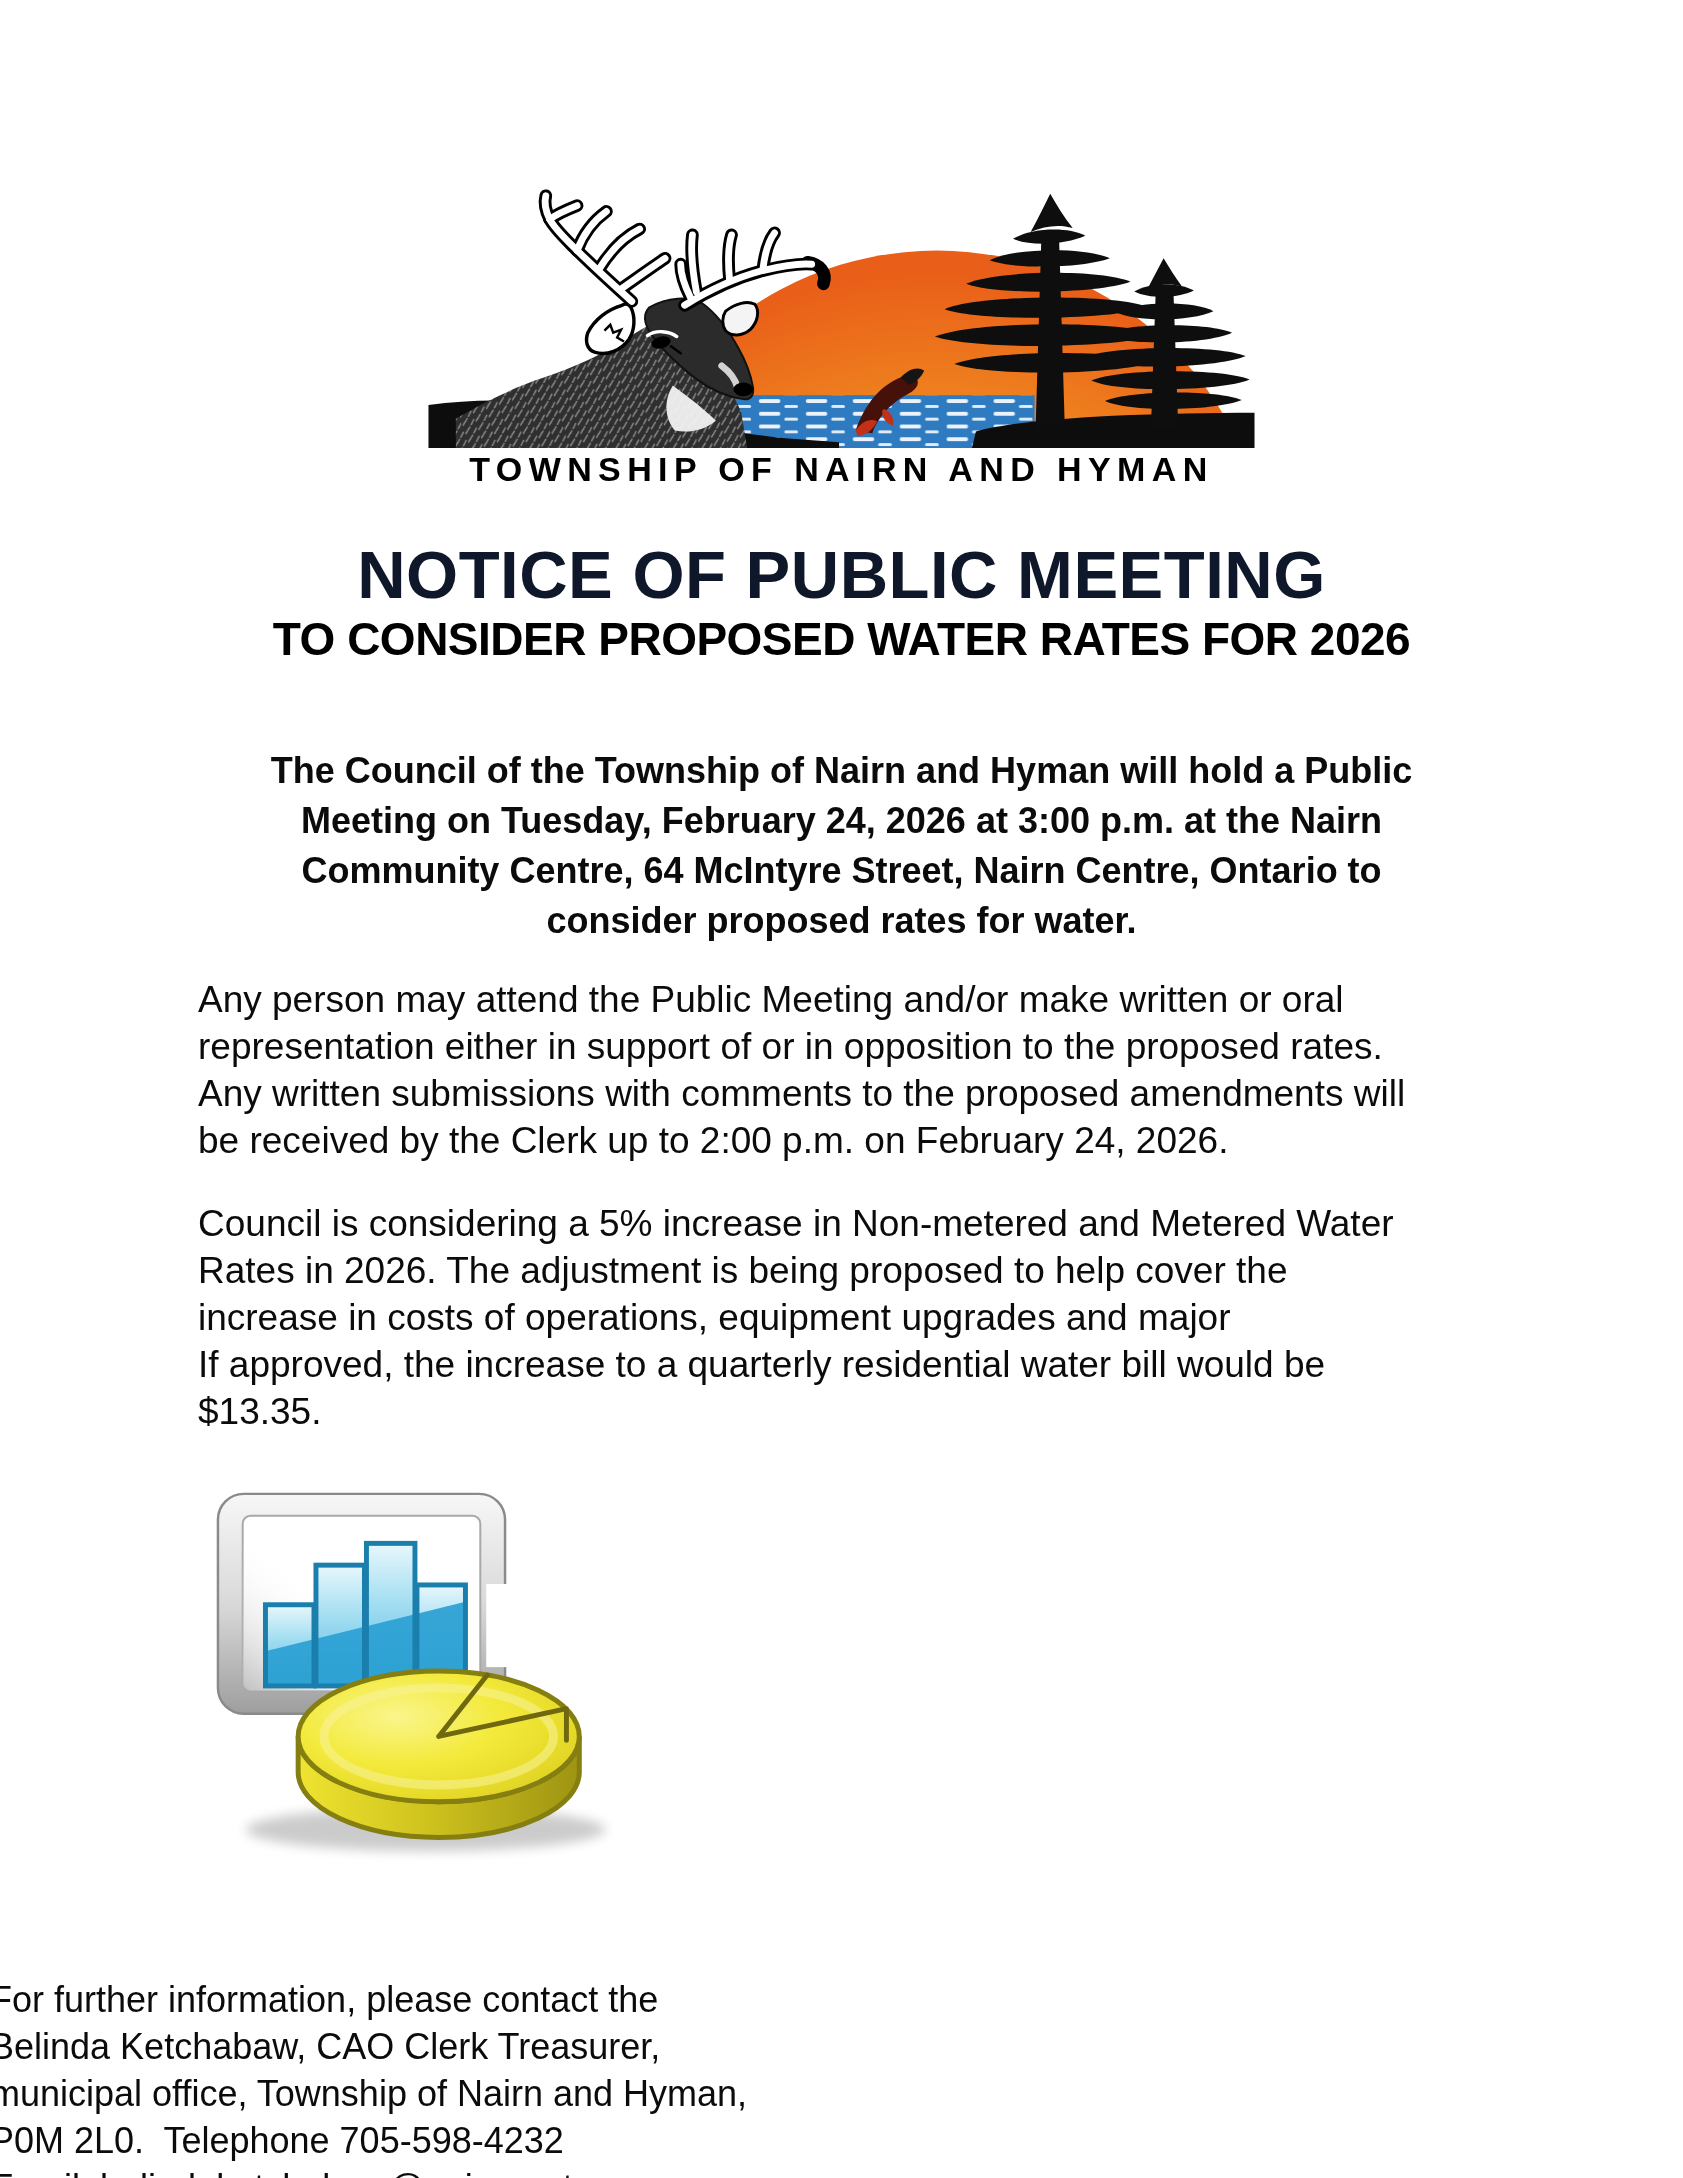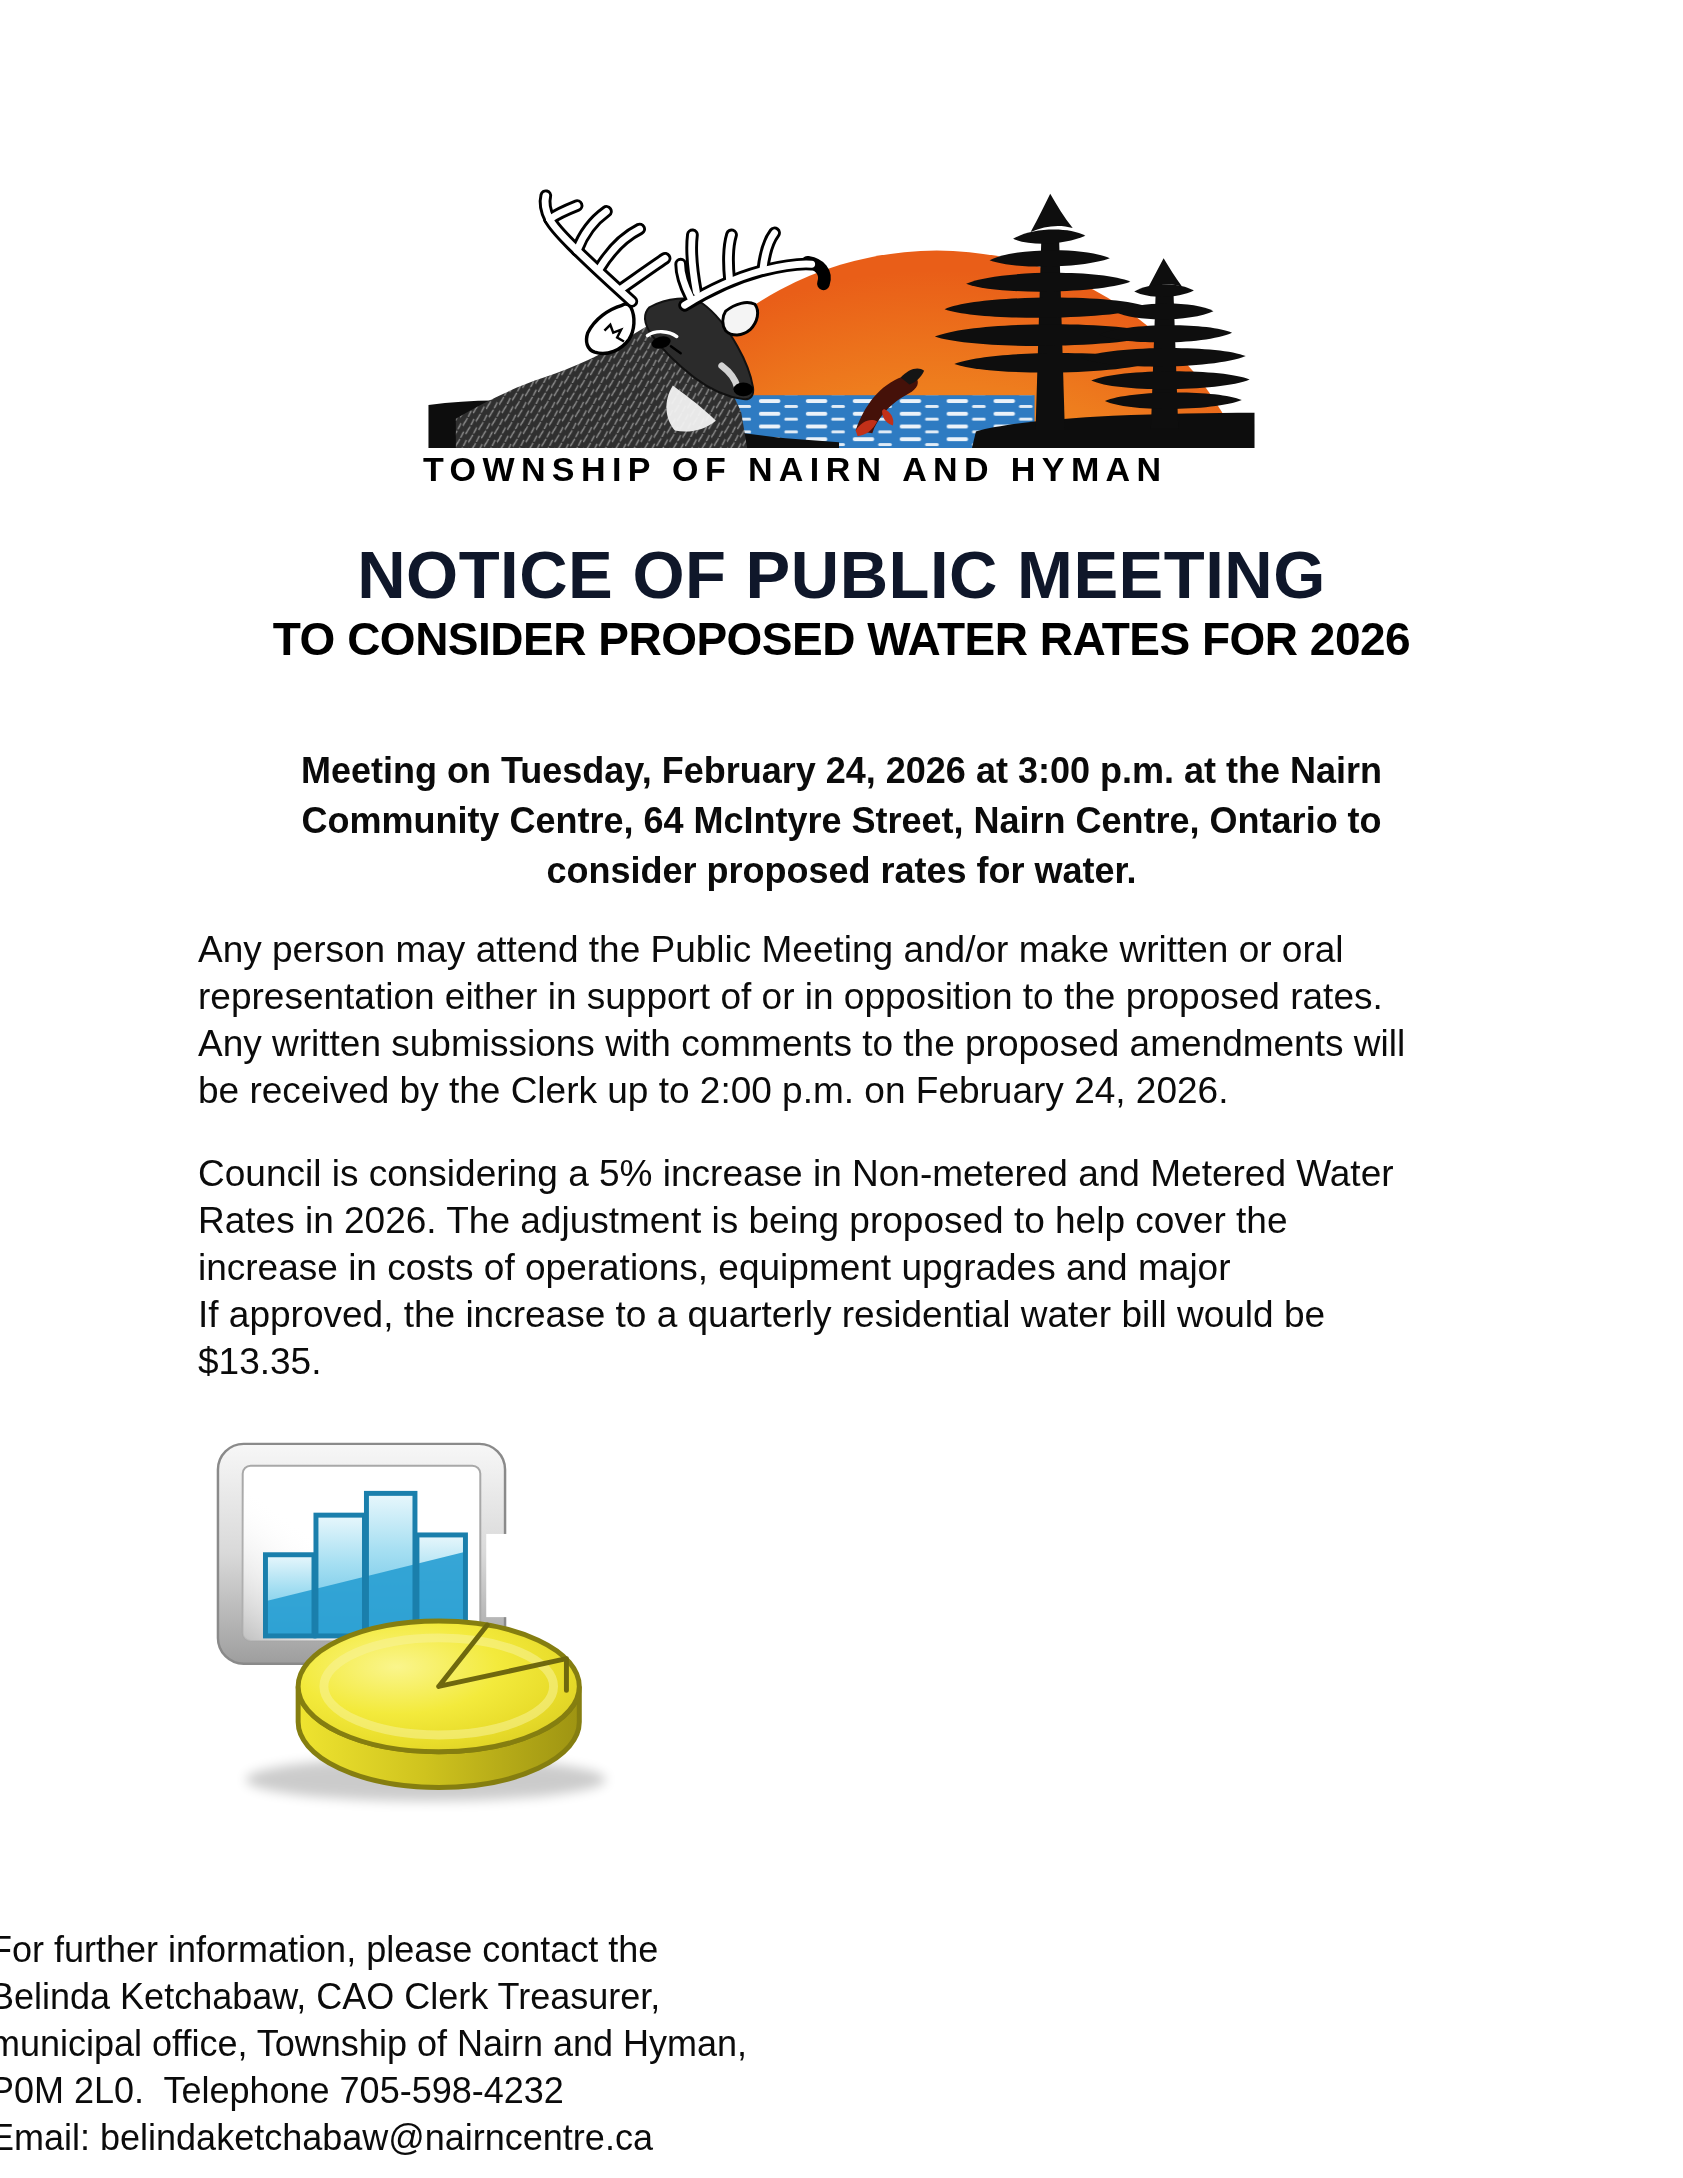--- a/index.html
+++ b/index.html
@@ -1,21 +1,21 @@
 <!DOCTYPE html>
 <html><head>
 <meta charset="utf-8">
 <style>
   html,body { margin:0; padding:0; background:#ffffff; }
   .page {
     position:relative; width:1683px; height:2178px; background:#ffffff;
     font-family:"Liberation Sans", sans-serif; color:#0b0b0b; overflow:hidden;
   }
   
-  .logo { width:837px; margin:143px auto 0; }
+  .logo { width:837px; margin:143px auto 0; text-align:center; }
   .logo svg { display:block; width:837px; height:305px; }
   .logo-caption {
     margin-top:2px; font-weight:bold; font-size:34px; letter-spacing:6.4px;
     line-height:38px; color:#000; white-space:nowrap;
   }
   
   h1.title {
     margin:51px 0 0; text-align:center; color:#0f172a;
     font-size:67px; font-weight:bold; line-height:71px; letter-spacing:0.5px;
   }
@@ -181,20 +181,21 @@
         <path class="tree" d="M692,264 C716,253 806,252 832,263 C806,274 718,276 692,264 Z"></path>
       </g>
     </svg>
     <div class="logo-caption">TOWNSHIP OF NAIRN AND HYMAN</div>
   </div>
 
   <h1 class="title">NOTICE OF PUBLIC MEETING</h1>
   <h2 class="subtitle">TO CONSIDER PROPOSED WATER RATES FOR 2026</h2>
 
   <div class="para announce">
+      <div class="line">The Council of the Township of Nairn and Hyman will hold a Public</div>
       <div class="line">Meeting on Tuesday, February 24, 2026 at 3:00 p.m. at the Nairn</div>
       <div class="line">Community Centre, 64 McIntyre Street, Nairn Centre, Ontario to</div>
       <div class="line">consider proposed rates for water.</div>
     </div>
 
   <div class="para body-text participation">
       <div class="line">Any person may attend the Public Meeting and/or make written or oral</div>
       <div class="line">representation either in support of or in opposition to the proposed rates.</div>
       <div class="line">Any written submissions with comments to the proposed amendments will</div>
       <div class="line">be received by the Clerk up to 2:00 p.m. on February 24, 2026.</div>

